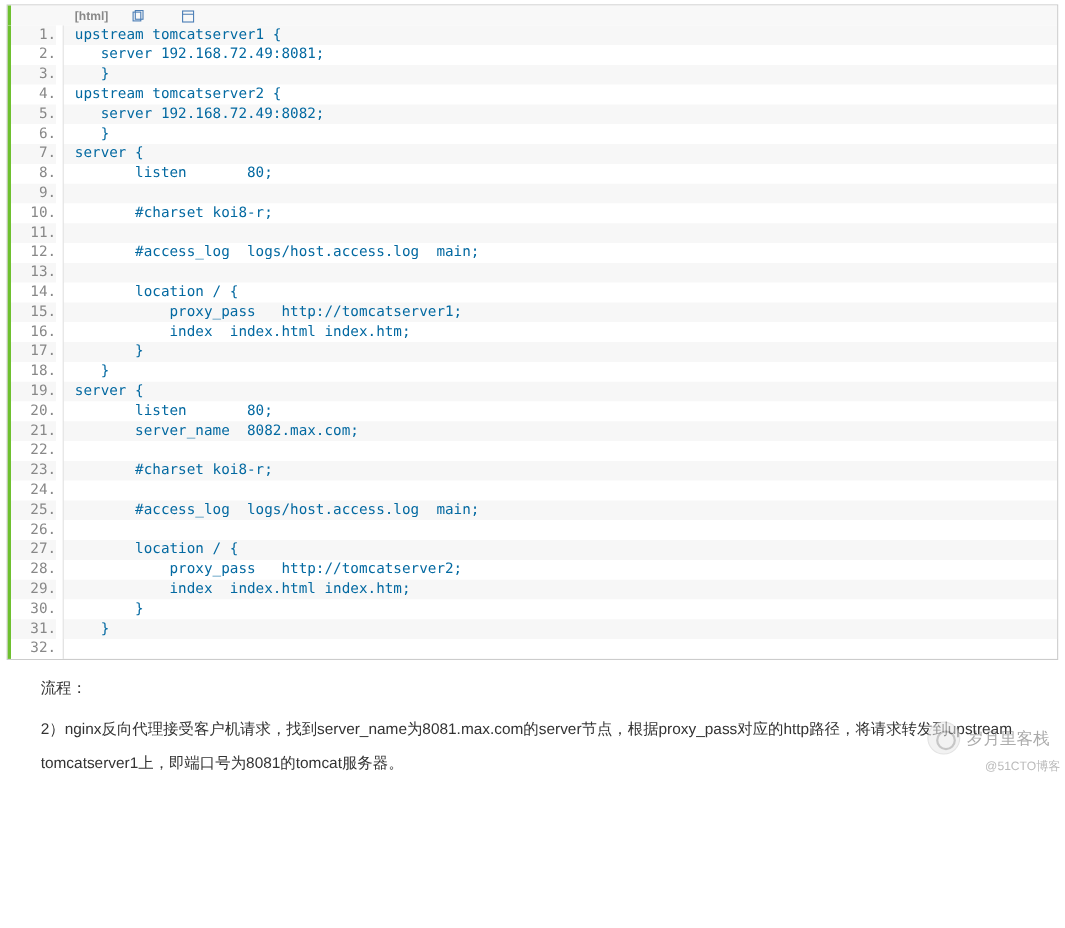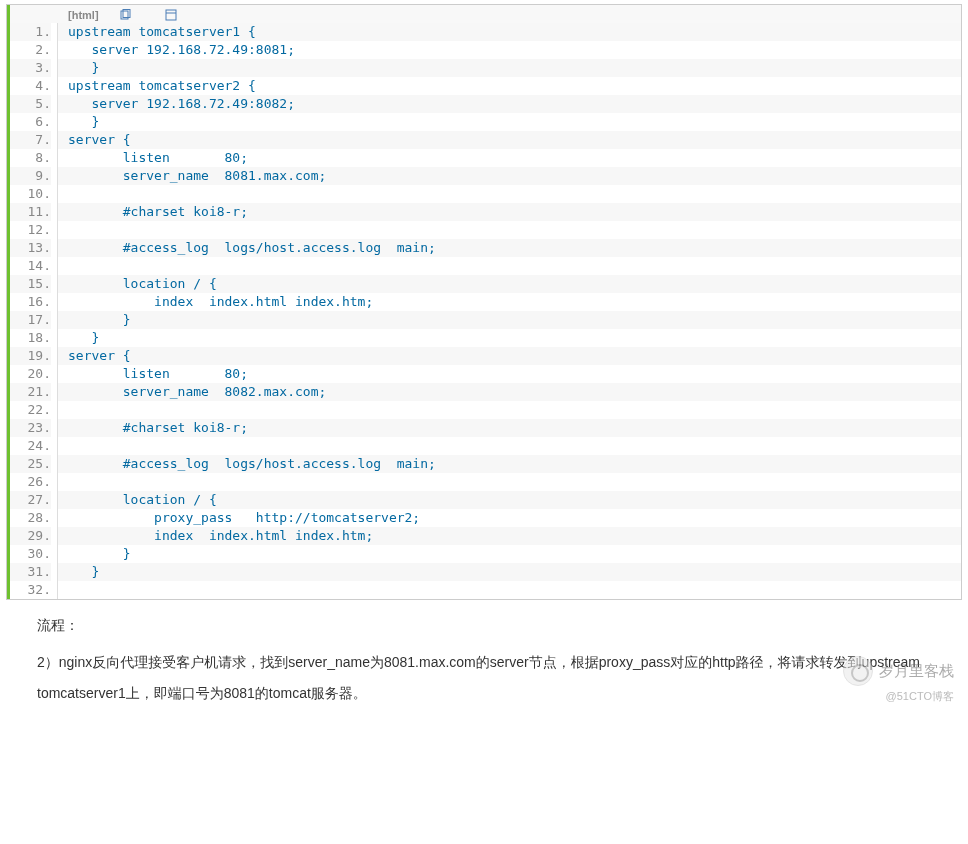--- a/index.html
+++ b/index.html
@@ -90,21 +90,21 @@
     content: "";
     position: absolute;
     left: 7px; top: 7px;
     width: 14px; height: 14px;
     border-radius: 50%;
     border: 2px solid #999;
   }
   .watermark .wm-text { font-size: 15px; color: #666; }
   .wm-sub {
     position: absolute;
-    right: 14px; bottom: 8px;
+    right: 4px; bottom: 8px;
     font-size: 11px; color: #bbb;
   }
 </style>
 </head>
 <body>
 
 <div class="code-block">
   <div class="code-header">
     <span class="lang-label">[html]</span>
     <span class="hdr-icon">
@@ -157,27 +157,27 @@
       </div>
     <div class="code" id="codelines">
         <div>upstream tomcatserver1 {</div>
         <div>   server 192.168.72.49:8081;</div>
         <div>   }</div>
         <div>upstream tomcatserver2 {</div>
         <div>   server 192.168.72.49:8082;</div>
         <div>   }</div>
         <div>server {</div>
         <div>       listen       80;</div>
-        <div>       server_name  8081.max.com;</div>
         <div></div>
         <div>       #charset koi8-r;</div>
         <div></div>
         <div>       #access_log  logs/host.access.log  main;</div>
         <div></div>
         <div>       location / {</div>
+        <div>           proxy_pass   http://tomcatserver1;</div>
         <div>           index  index.html index.htm;</div>
         <div>       }</div>
         <div>   }</div>
         <div>server {</div>
         <div>       listen       80;</div>
         <div>       server_name  8082.max.com;</div>
         <div></div>
         <div>       #charset koi8-r;</div>
         <div></div>
         <div>       #access_log  logs/host.access.log  main;</div>

